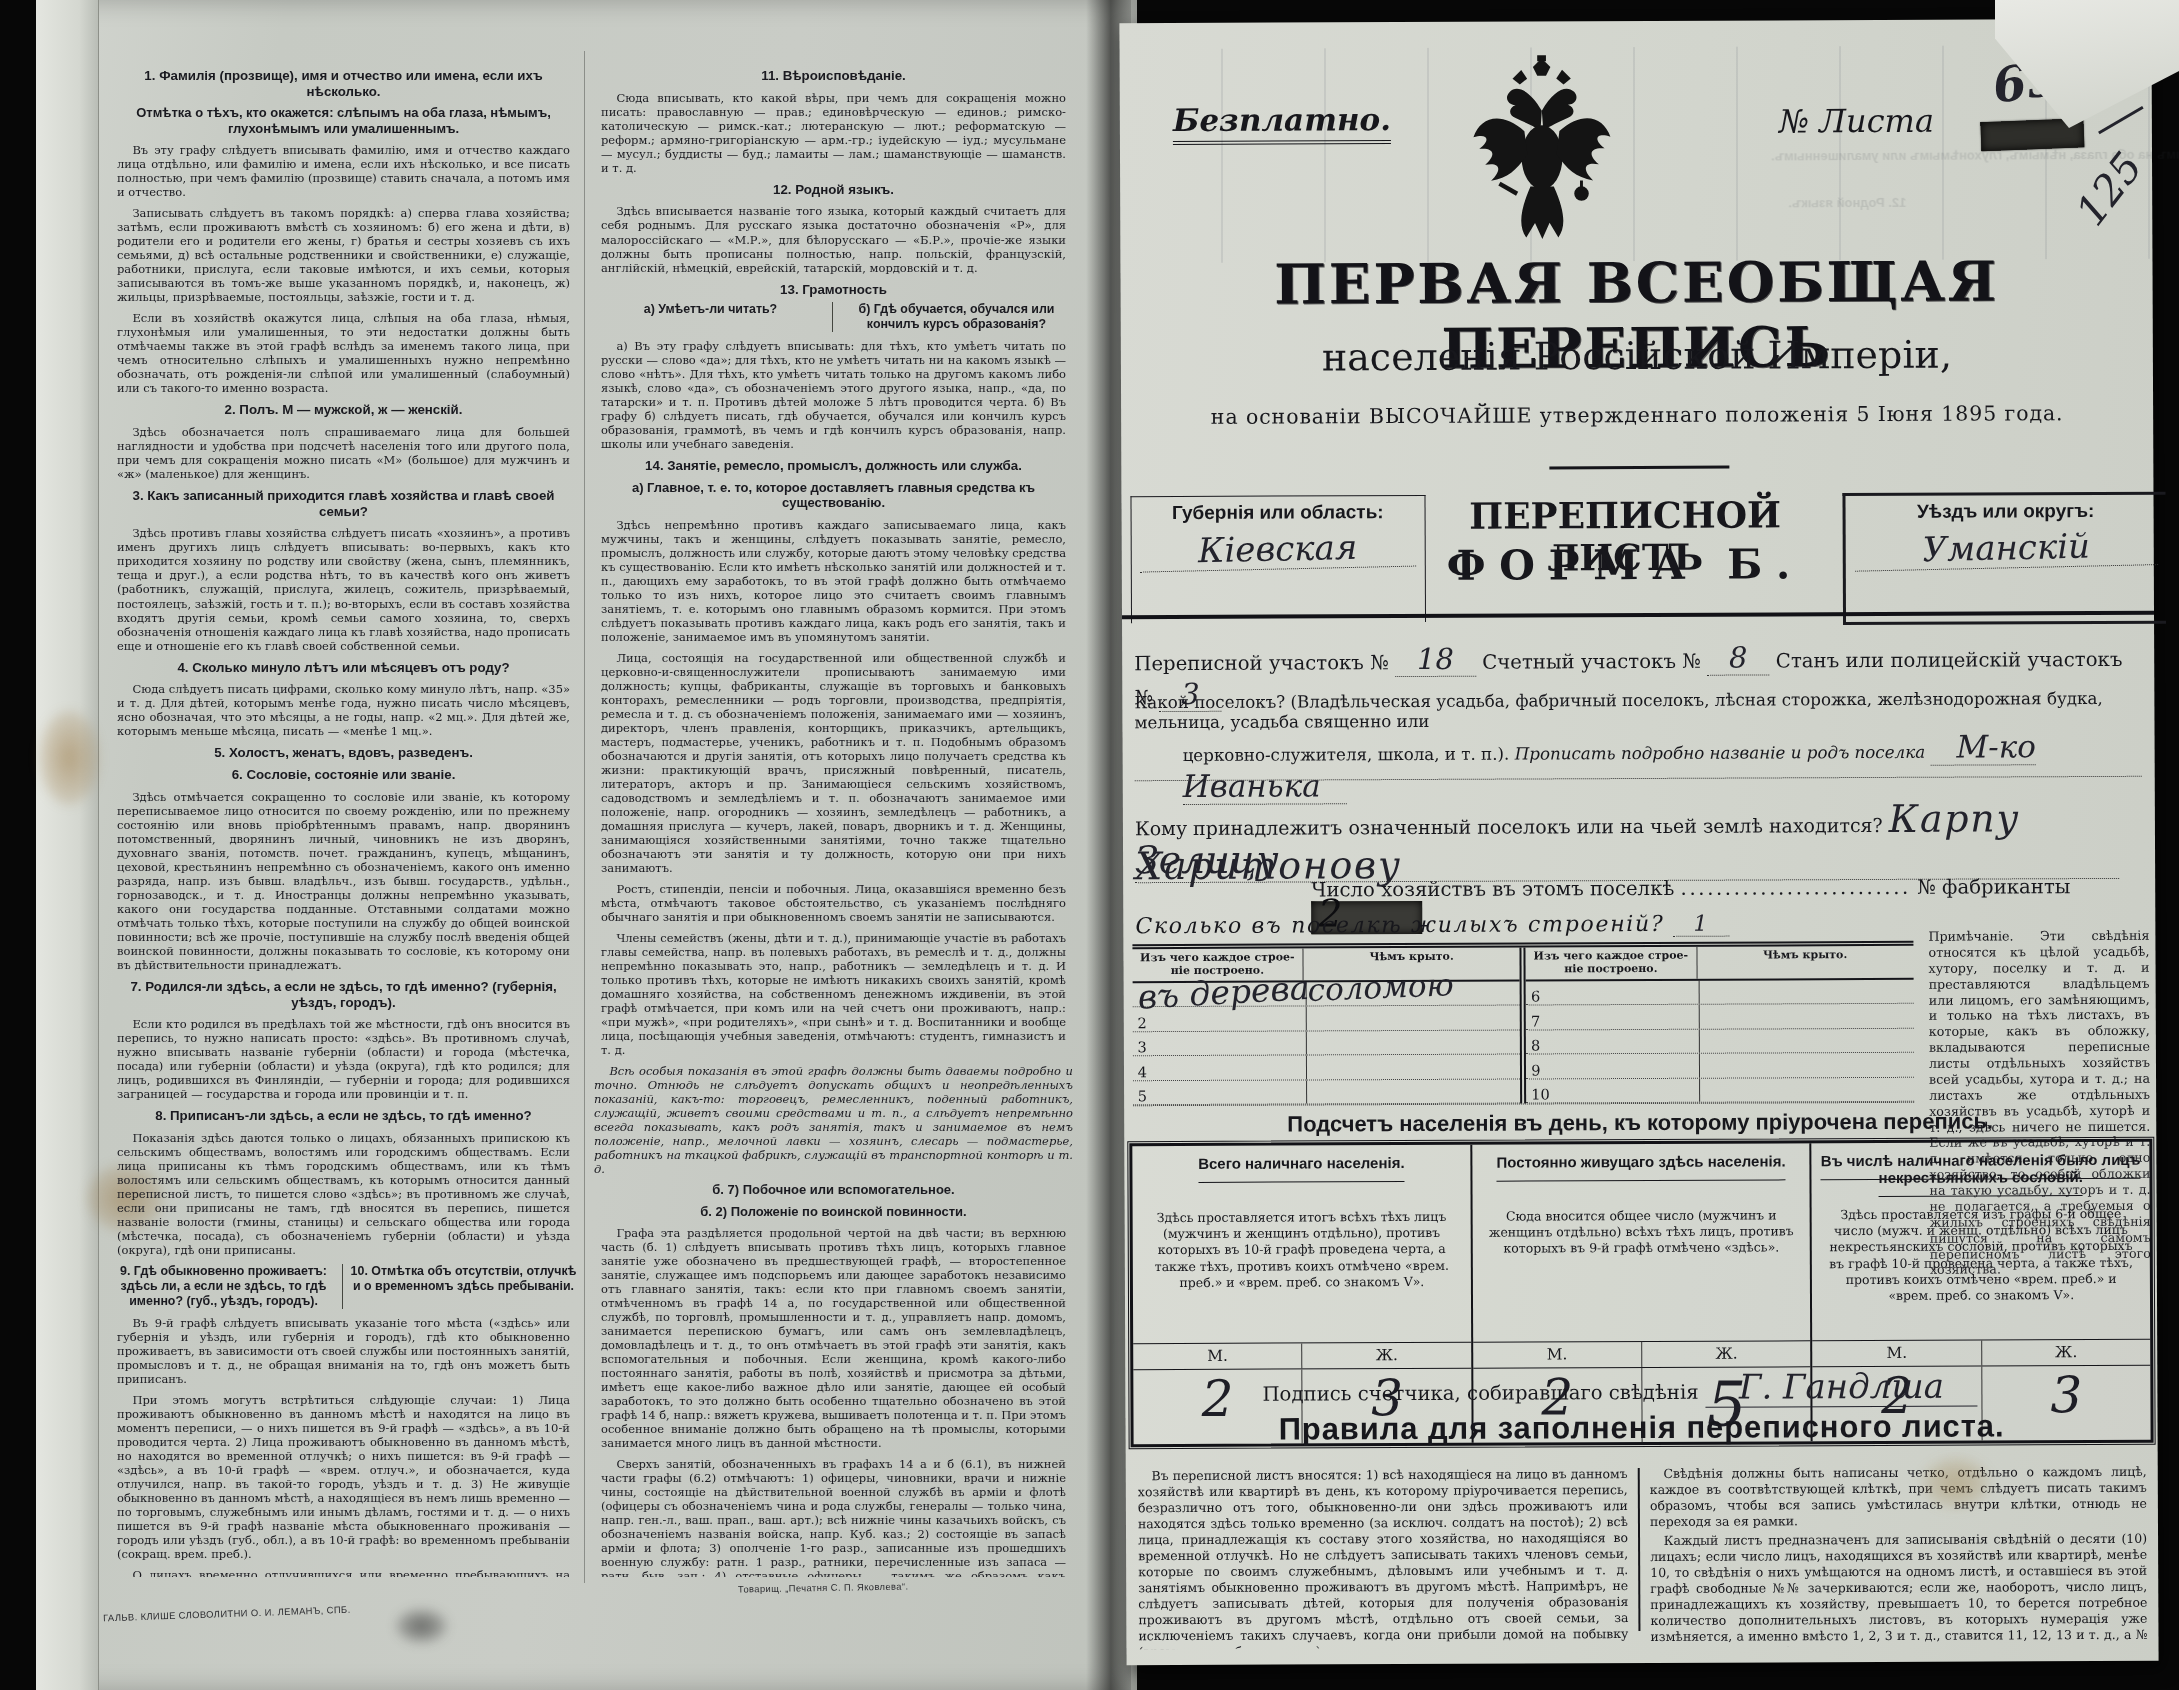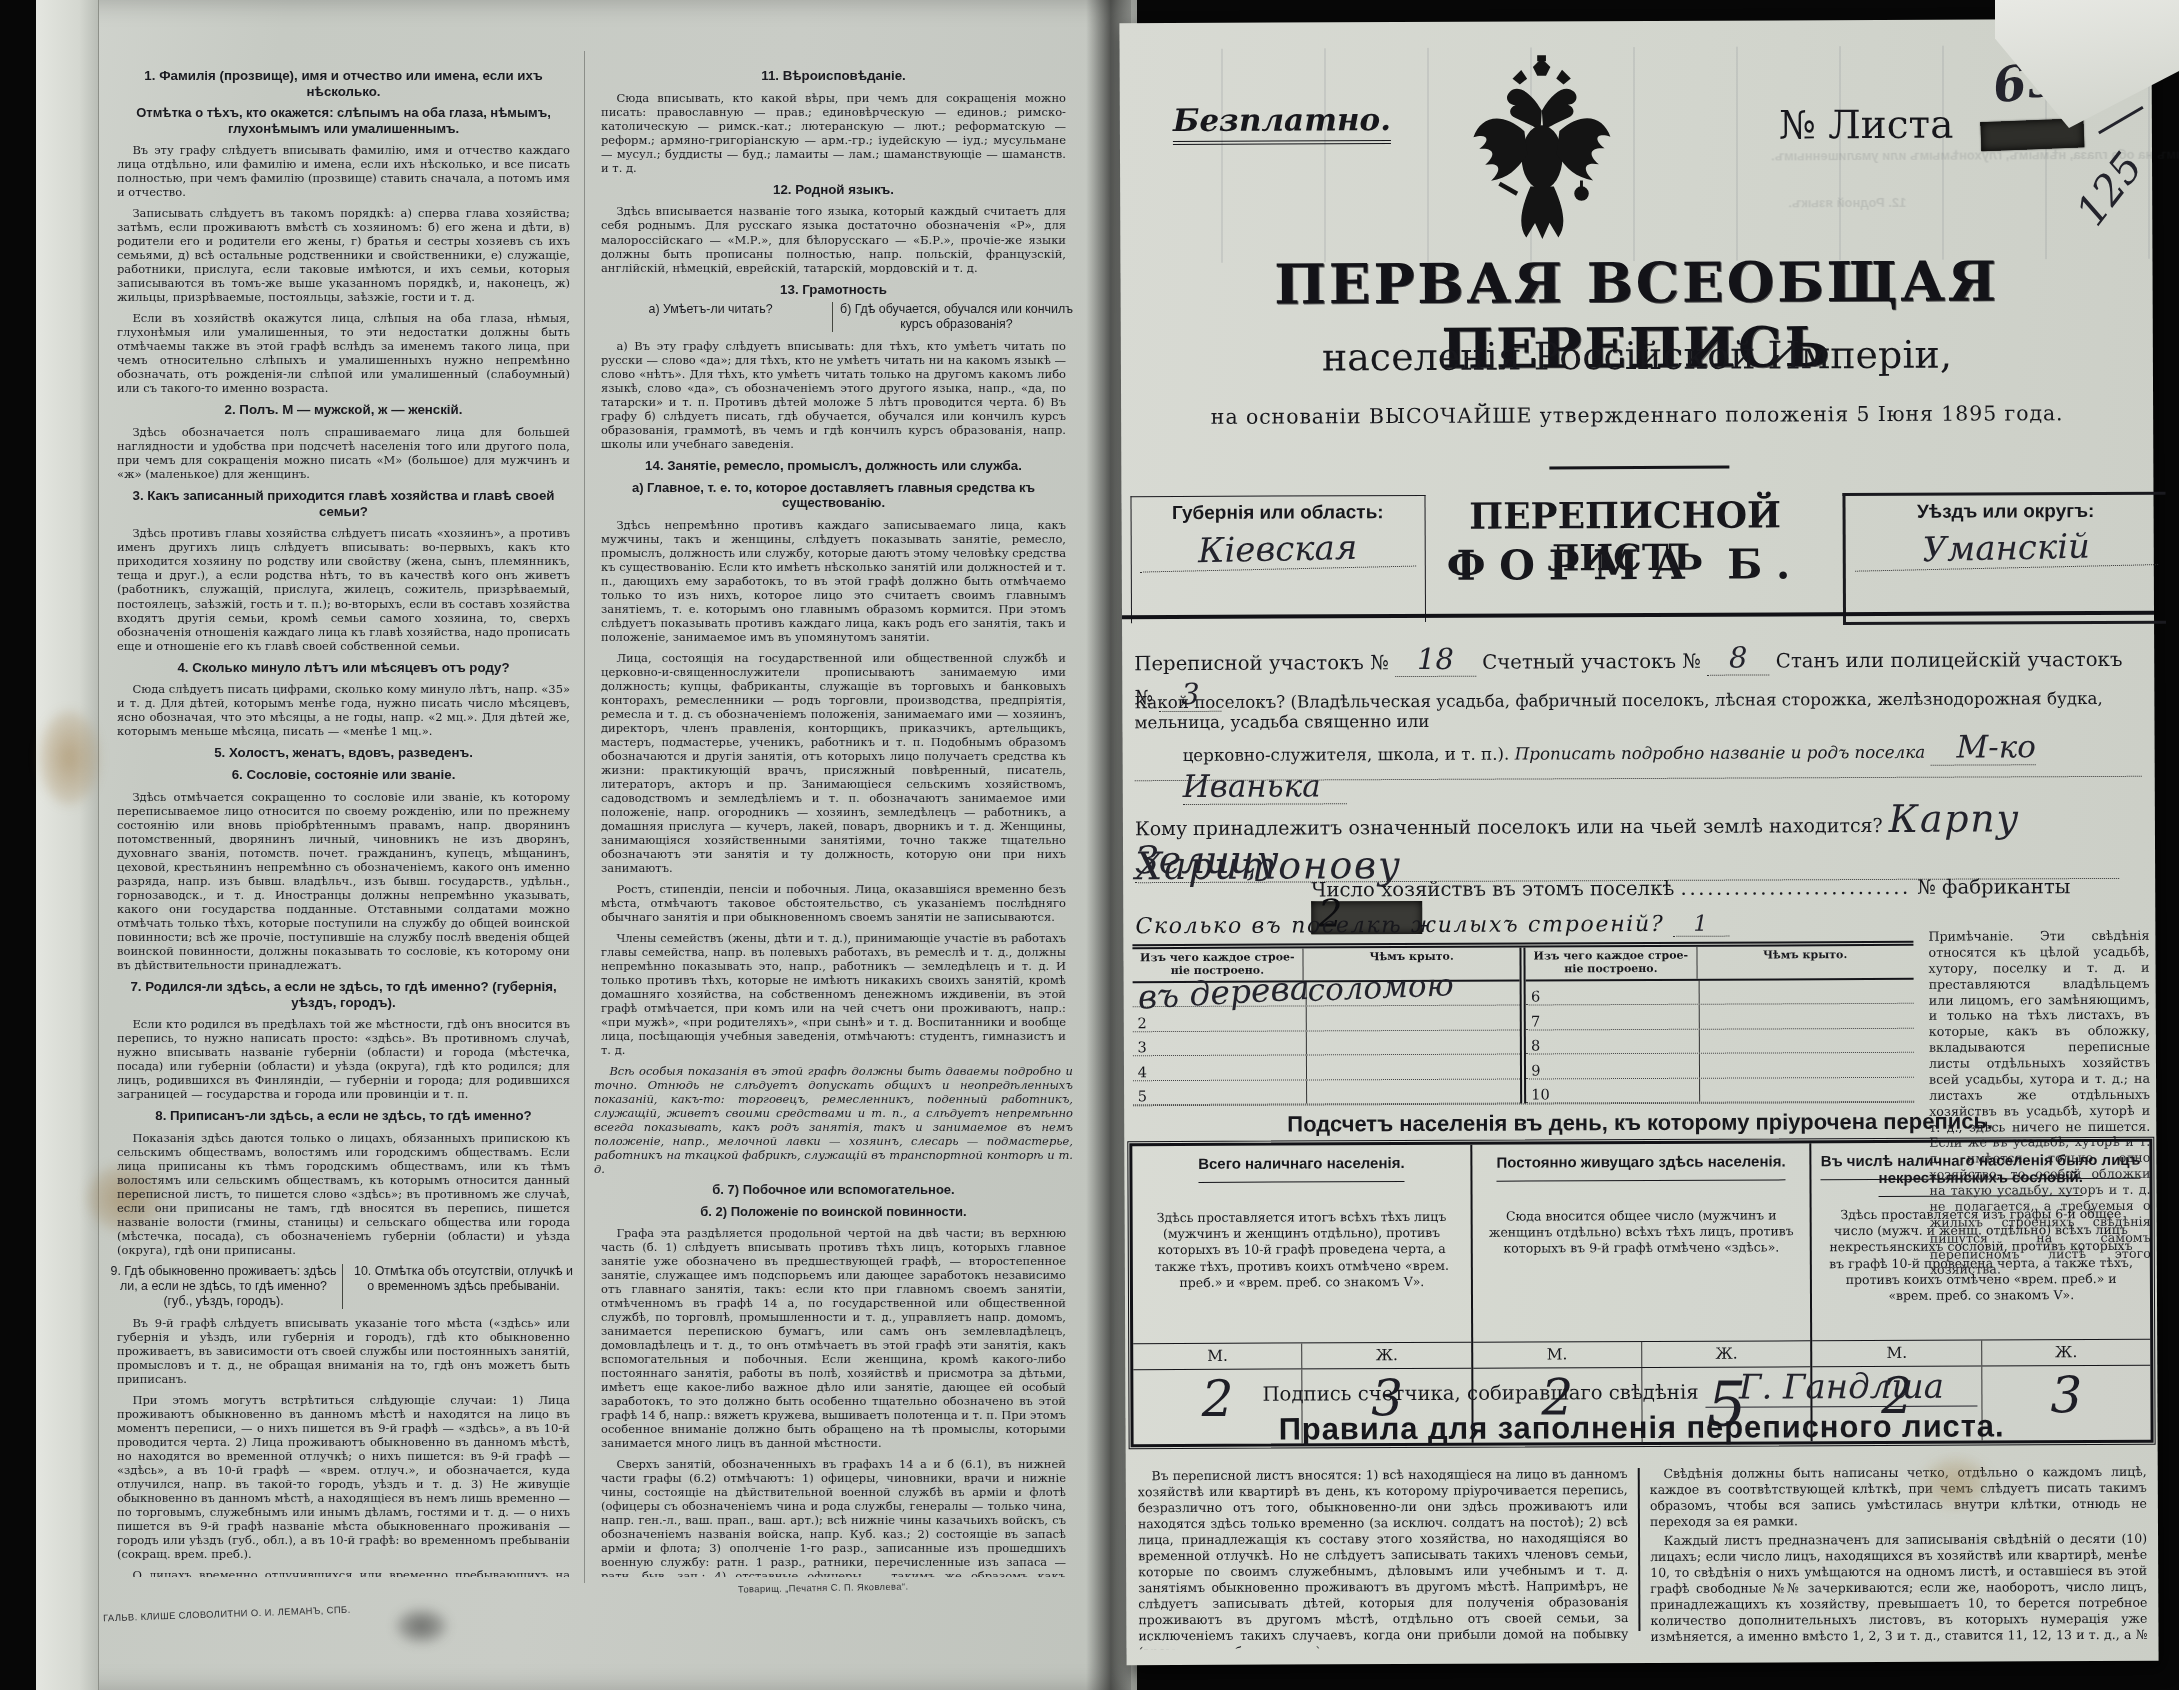--- a/index.html
+++ b/index.html
@@ -17,38 +17,38 @@
     font-size:11.5px;line-height:1.22;color:#1a1a20;}
   #lp-col1{left:74px;width:467px;}
   #lp-col2{left:558px;width:479px;}
   #lp-divider{position:absolute;left:548px;top:51px;width:0.9px;height:1532px;background:#5a5d57;opacity:.55;}
   .t-h,.t-h2{font-family:"Liberation Sans",sans-serif;font-weight:bold;text-align:center;
     font-size:13.3px;line-height:1.18;margin:6px 0 2.6px 0;}
   .t-h2{font-size:13px;}
   .t-p{margin:7px;text-indent:15.4px;}
   .t-pi{margin:0;text-indent:15.4px;font-style:italic;}
   .t-row{display:flex;gap:6.8px;margin:5.1px 0 2.6px 0;}
-  .t-row>div{flex:1;font-family:"Liberation Sans",sans-serif;font-weight:normal;font-size:12.4px;text-align:center;line-height:1.2;}
+  .t-row>div{flex:1;font-family:"Liberation Sans",sans-serif;font-weight:bold;font-size:12.4px;text-align:center;line-height:1.2;}
   .t-row>div:first-child{border-right:0.9px solid #44463f;padding-right:5.1px;}
   .imprint{position:absolute;font-family:"Liberation Sans",sans-serif;font-size:9.4px;letter-spacing:0.4px;color:#2c2c30;}
   .stain{position:absolute;border-radius:50%;filter:blur(5.1px);}
   
   #right-page{left:1123px;top:20.5px;width:1032px;height:1642px;
     background:linear-gradient(95deg,#d8dad3,#d2d5cd 50%,#cbcec6 100%);
     transform:rotate(-0.25deg);box-shadow:5.1px 8.6px 17px rgba(0,0,0,.6);}
   #fold-shadow{position:absolute;left:1086px;top:0;width:45px;height:1691px;
     background:linear-gradient(90deg,rgba(0,0,0,0),rgba(0,0,0,.55) 55%,rgba(0,0,0,.15));}
   #torn-corner{position:absolute;left:1995px;top:0;width:185px;height:128px;
     background:linear-gradient(170deg,#e8e9e4,#cfd2ca);clip-path:polygon(0 0,100% 0,100% 55%,40% 100%,0 30%);}
   .rp{position:absolute;}
   .showthrough{position:absolute;opacity:.13;color:#3a3e46;transform:scaleX(-1);
     font-family:"Liberation Sans",sans-serif;font-weight:bold;font-size:13px;filter:blur(0.5px);white-space:nowrap;}
   #free-label{left:53px;top:79px;font-style:italic;font-weight:bold;font-size:31px;
     border-bottom:4.3px double #15151a;padding-bottom:3.4px;}
-  #sheet-no{left:659px;top:82px;font-size:39px;}
+  #sheet-no{left:659px;top:82px;font-size:32px;font-style:italic;}
   #sheet-no-stamp{left:861px;top:101px;width:103px;height:29px;background:#2e2e2a;
     box-shadow:inset 0 0 8.6px #000, 0 0 1.7px #333;transform:rotate(-2deg);}
   .hw{font-style:italic;color:#23232c;font-family:"DejaVu Serif",serif;}
   #hw-sheet65{left:873px;top:34px;font-size:48px;transform:rotate(-8deg);font-weight:bold;}
   #hw-sheet125{left:950px;top:146px;font-size:41px;transform:rotate(-52deg);}
   #hw-scribble{left:967px;top:68px;width:51px;height:34px;border-bottom:3.4px solid #23232c;transform:rotate(-30deg);}
   #main-title{left:0;top:229px;width:100%;text-align:center;font-weight:bold;font-size:55px;
     letter-spacing:2.6px;color:#131318;text-shadow:0.9px 0.9px 0 #555;}
   #sub-title{left:0;top:313px;width:100%;text-align:center;font-size:38px;}
   #law-line{left:0;top:382px;width:100%;text-align:center;font-size:20.5px;letter-spacing:0.9px;}

